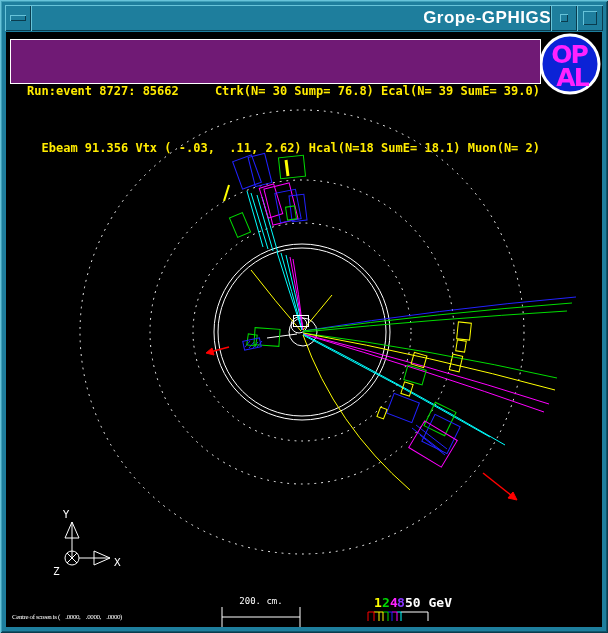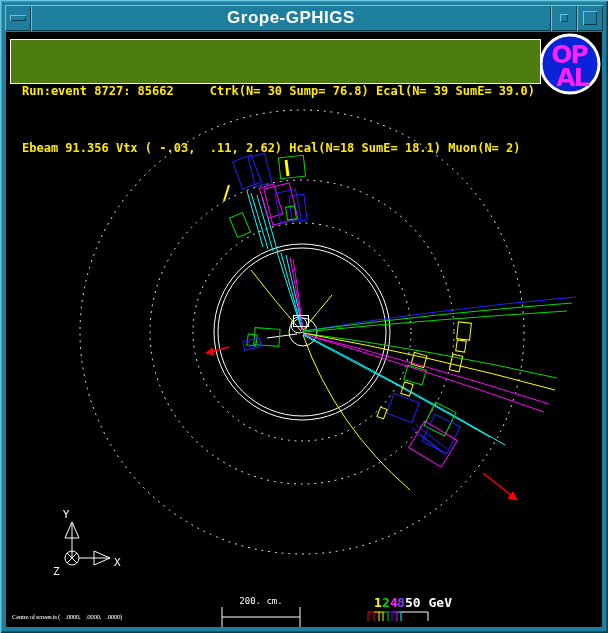--- a/index.html
+++ b/index.html
@@ -4,34 +4,34 @@
 <style>
   html,body{margin:0;padding:0;background:#000;}
   .window{position:relative;width:608px;height:633px;background:#1e7e9d;
     font-family:"Liberation Sans",sans-serif;overflow:hidden;
     box-shadow:inset 1px 1px 0 #67c3d9, inset -1px -1px 0 #0a3c4e,
                inset 2px 2px 0 #3f9fb8, inset -2px -2px 0 #11566c;}
   .titlebar{position:absolute;left:5px;top:5px;width:598px;height:26px;display:flex;}
   .tb-btn{width:26px;height:26px;background:#1e7e9d;position:relative;
     box-shadow:inset 1px 1px 0 #67c3d9, inset -1px -1px 0 #0a3c4e;}
   .tb-title{flex:1;background:#1e7e9d;color:#ffffff;font-size:17px;font-weight:bold;
-    text-align:center;line-height:26px;letter-spacing:.5px;
+    text-align:right;line-height:26px;letter-spacing:.5px;
     box-shadow:inset 1px 1px 0 #67c3d9, inset -1px -1px 0 #0a3c4e;}
   .glyph-bar{position:absolute;left:5px;top:10px;width:16px;height:6px;background:#1e7e9d;
     box-shadow:inset 1px 1px 0 #67c3d9, inset -1px -1px 0 #0a3c4e;}
   .glyph-sq-s{position:absolute;left:9px;top:9px;width:8px;height:8px;background:#1e7e9d;
     box-shadow:inset 1px 1px 0 #67c3d9, inset -1px -1px 0 #0a3c4e;}
   .glyph-sq-l{position:absolute;left:6px;top:6px;width:14px;height:14px;background:#1e7e9d;
     box-shadow:inset 1px 1px 0 #67c3d9, inset -1px -1px 0 #0a3c4e;}
   .client{position:absolute;left:6px;top:32px;width:596px;height:595px;background:#000;}
   svg.scene{position:absolute;left:0;top:0;}
   .banner{position:absolute;left:4px;top:7px;width:531px;height:45px;box-sizing:border-box;
-    background:#4d7c0f;border:1px solid #ffffff;color:#ffeb00;
+    background:#701a75;border:1px solid #ffffff;color:#ffeb00;
     font-family:"DejaVu Sans Mono",monospace;font-size:12px;font-weight:bold;
-    white-space:pre;line-height:19px;padding:4px 0 0 11px;}
+    white-space:pre;line-height:19px;padding:4px 0 0 11px;text-align:right;}
   .status{position:absolute;left:6px;top:581px;color:#ffffff;white-space:pre;
     font-family:Liberation Serif, serif;font-size:7px;letter-spacing:-0.4px;}
   .t{fill:#ffffff;font-family:"DejaVu Sans Mono",monospace;}
   .lg{font-family:"DejaVu Sans Mono",monospace;font-size:13px;font-weight:bold;}
   .logo-txt{fill:#ff22ff;font-family:"DejaVu Sans",sans-serif;font-weight:bold;font-size:25px;
     text-anchor:middle;letter-spacing:-2px;}
 </style>
 </head>
 <body>
 

